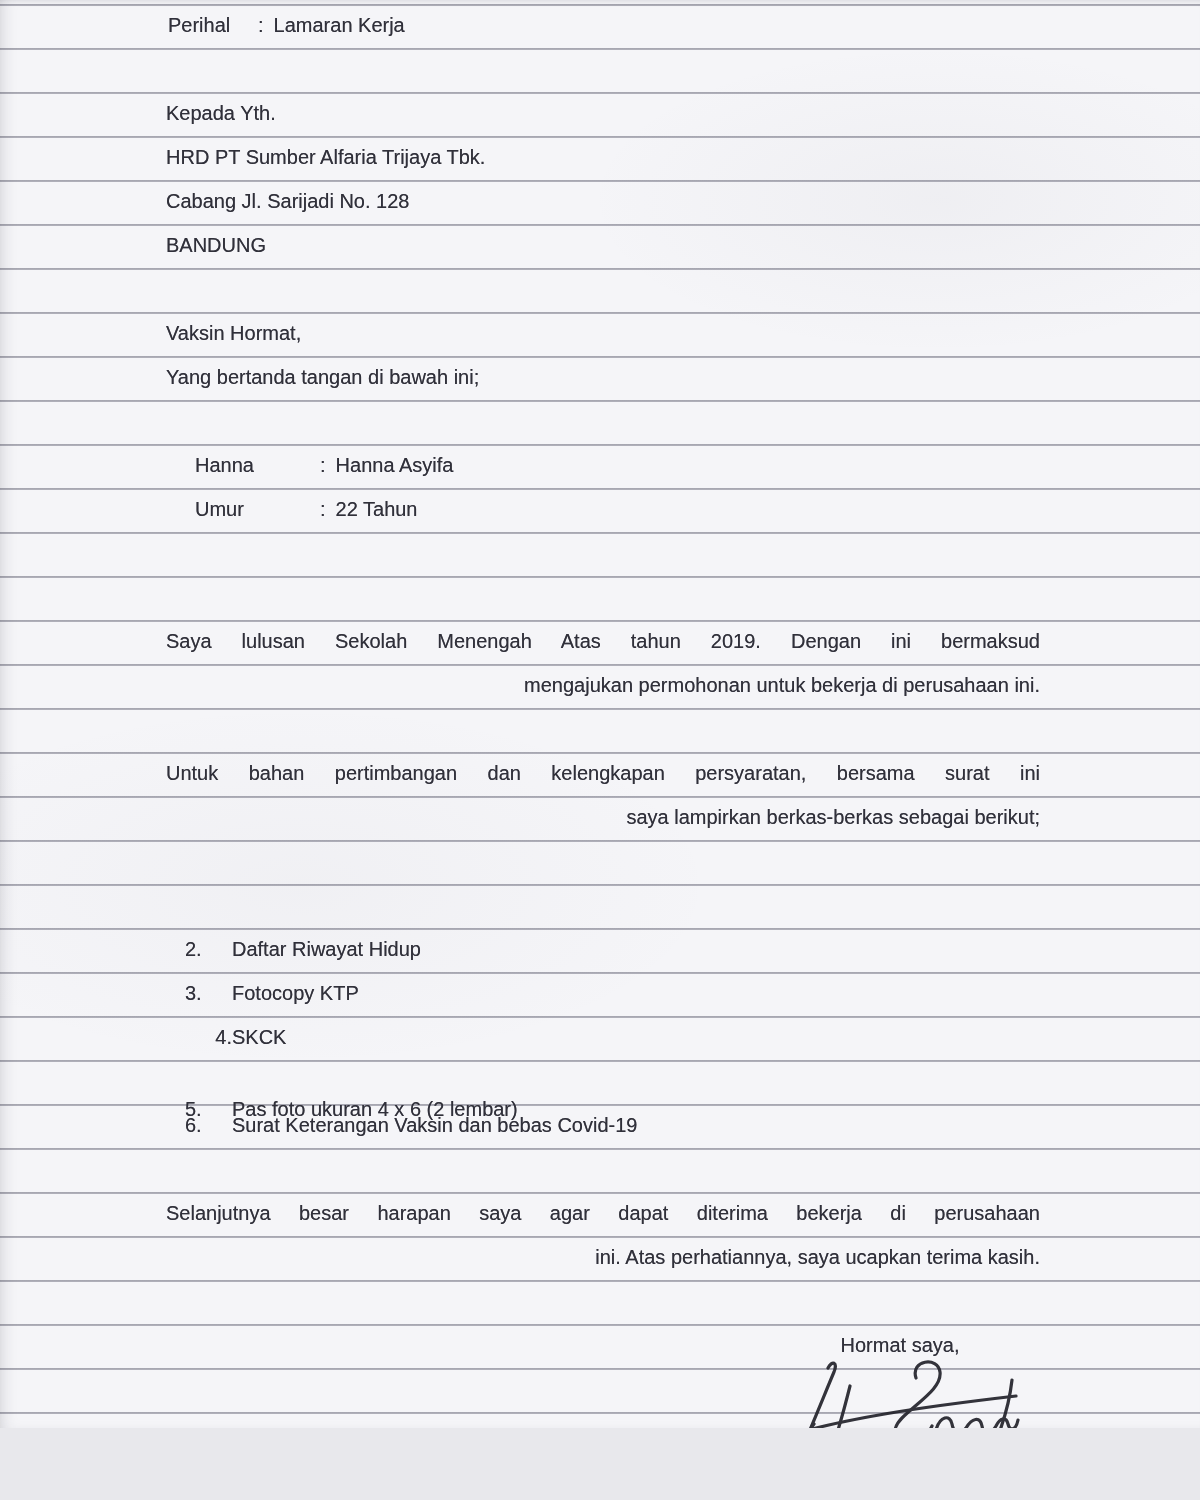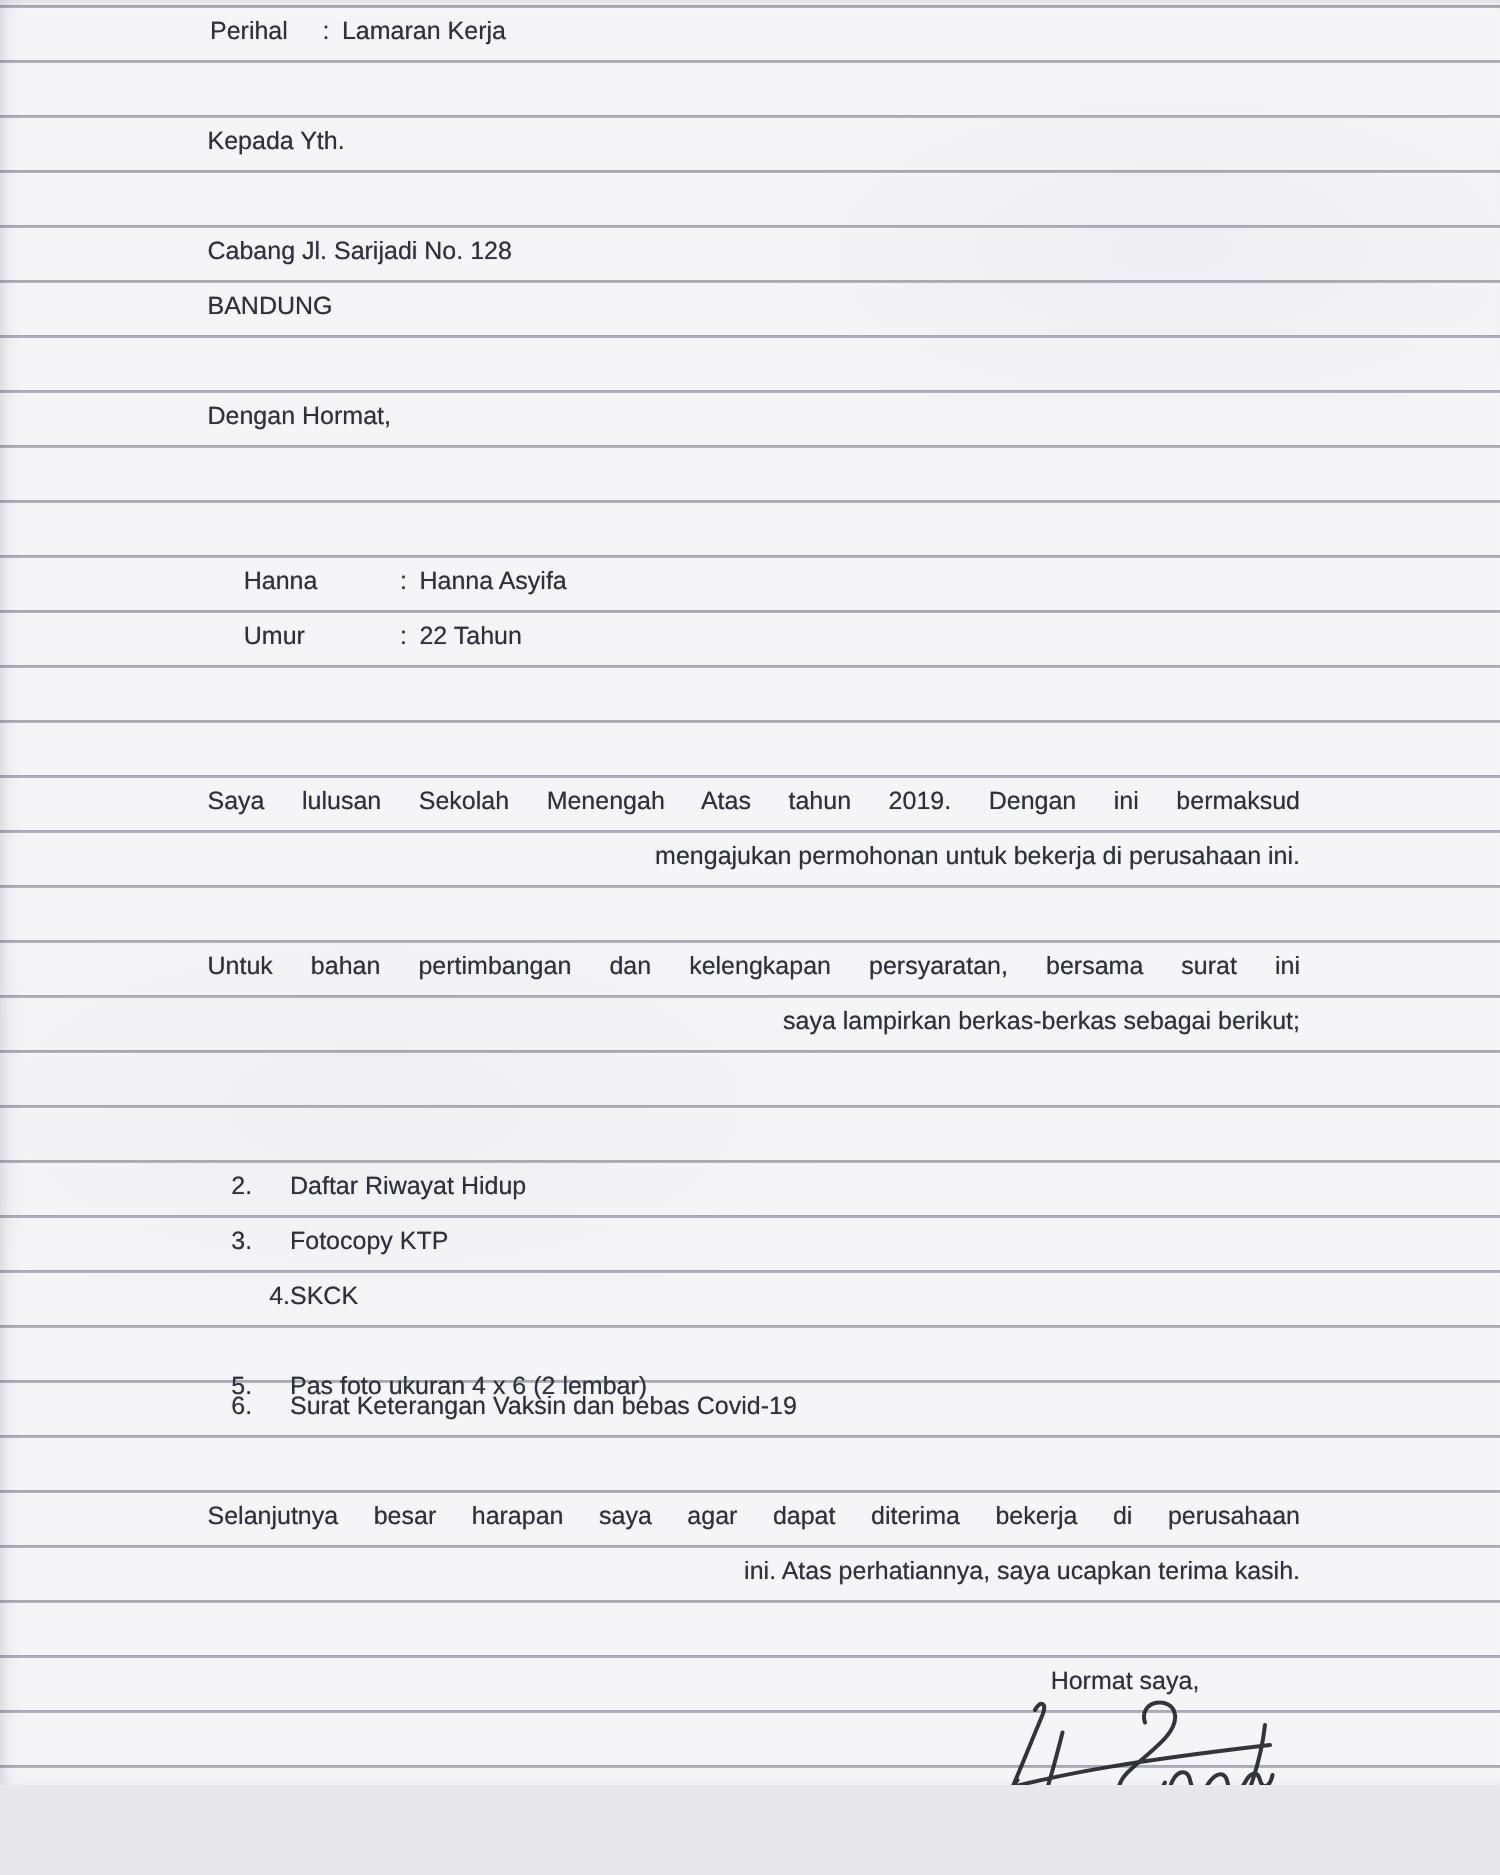--- a/index.html
+++ b/index.html
@@ -48,24 +48,26 @@
 </head>
 <body>
 
 <div class="paper">
 
   <div class="row" style="top:3px; left:168px;">
     <span class="label w90">Perihal</span><span class="sep">:</span><span>Lamaran Kerja</span>
   </div>
 
   <div class="row" style="top:91px; left:166px;">Kepada Yth.</div>
+  <div class="row" style="top:135px; left:166px;">HRD PT Sumber Alfaria Trijaya Tbk.</div>
   <div class="row" style="top:179px; left:166px;">Cabang Jl. Sarijadi No. 128</div>
   <div class="row" style="top:223px; left:166px;">BANDUNG</div>
 
-  <div class="row" style="top:311px; left:166px;">Dengan Hormat,</div>
+  <div class="row" style="top:311px; left:166px;">Vaksin Hormat,</div>
+  <div class="row" style="top:355px; left:166px;">Yang bertanda tangan di bawah ini;</div>
 
   <div class="row" style="top:443px; left:195px;">
     <span class="label w125">Hanna</span><span class="sep">:</span><span>Hanna Asyifa</span>
   </div>
   <div class="row" style="top:487px; left:195px;">
     <span class="label w125">Umur</span><span class="sep">:</span><span>22 Tahun</span>
   </div>
 
   <div class="para-line just" style="top:619px;">Saya lulusan Sekolah Menengah Atas tahun 2019. Dengan ini bermaksud</div>
   <div class="para-line" style="top:663px;">mengajukan permohonan untuk bekerja di perusahaan ini.</div>

